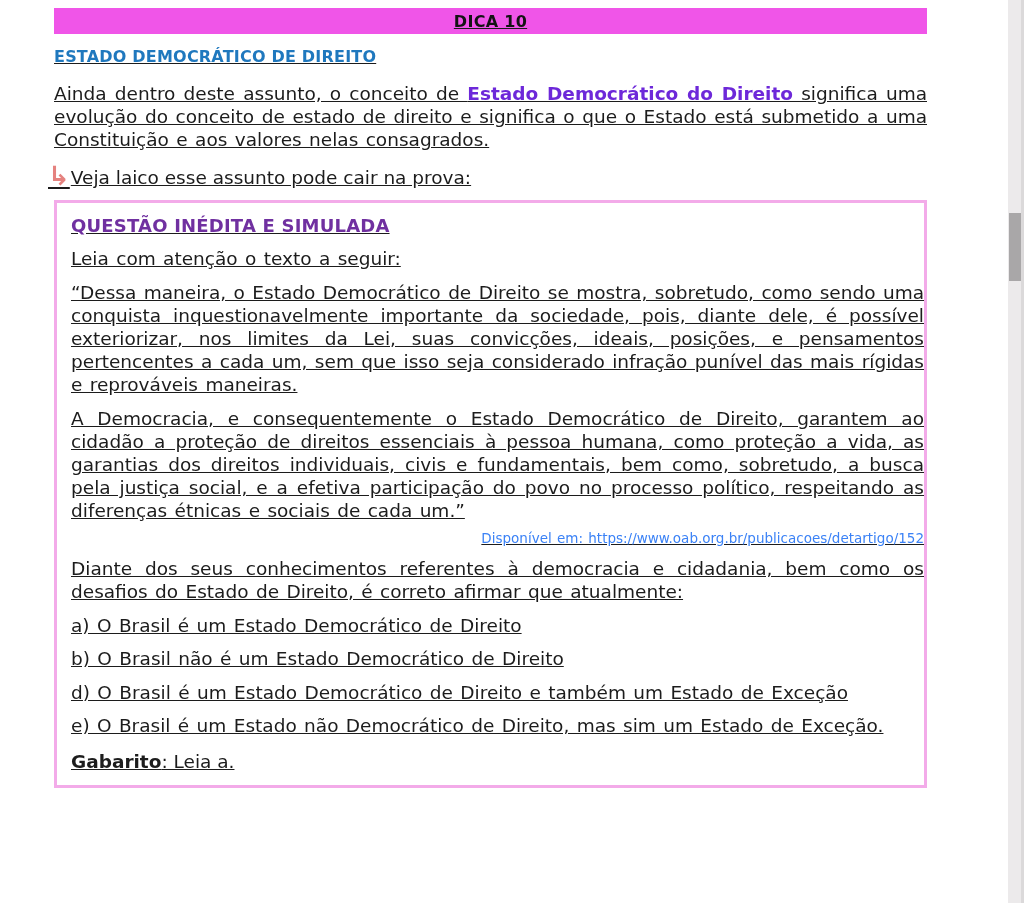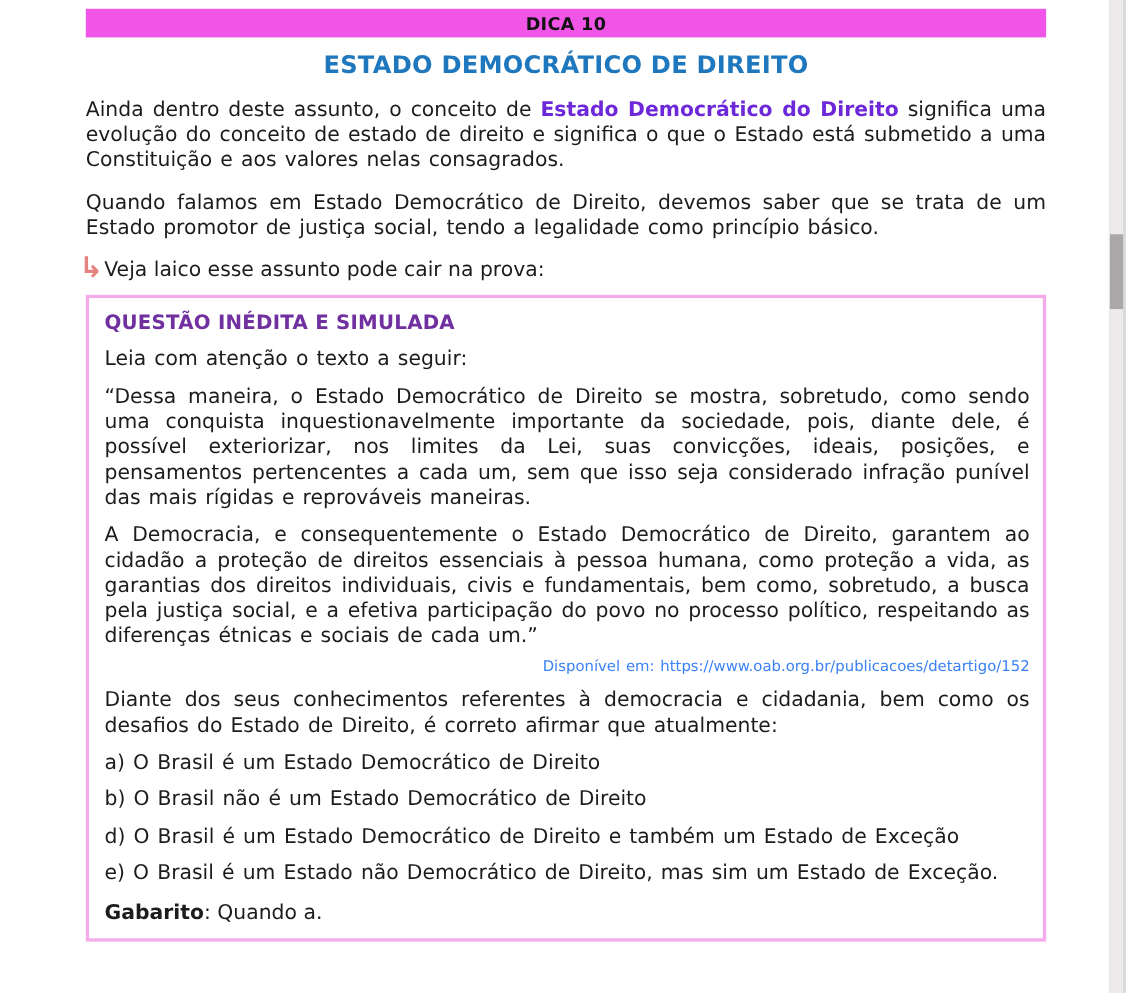--- a/index.html
+++ b/index.html
@@ -7,45 +7,45 @@
     width: 1024px;
     height: 903px;
     background: #ffffff;
     position: relative;
     overflow: hidden;
     font-family: "DejaVu Sans", sans-serif;
     color: #1c1c1c;
   }
   .content {
     position: absolute;
-    left: 78px;
+    left: 54px;
     top: 0;
     width: 873px;
+    text-decoration: underline;
   }
   .dica-bar {
     margin-top: 8px;
     height: 26px;
     background: #f055e8;
     display: flex;
     align-items: center;
     justify-content: center;
   }
   .dica-bar span {
     font-weight: bold;
     font-size: 16px;
     color: #131313;
     letter-spacing: 0.3px;
   }
   .doc-title {
     margin: 13px 0 0 0;
     color: #1f78be;
     font-weight: bold;
-    font-size: 22px;
+    font-size: 16px;
     letter-spacing: 0.2px;
-    text-align: center;
   }
   p.body {
     font-size: 18.5px;
     line-height: 23px;
     text-align: justify;
     word-spacing: 1.5px;
     margin: 16px 0 0 0;
   }
   .purple-bold {
     color: #6d28d9;
@@ -62,21 +62,21 @@
     color: #e5827f;
     font-size: 26px;
     line-height: 22px;
     margin-right: 1px;
     font-weight: bold;
   }
   .qbox {
     margin-top: 10px;
     border: 3px solid #f3abe9;
     background: #ffffff;
-    padding: 6px 12px 12px 14px;
+    padding: 6px 0 12px 14px;
   }
   .qbox-heading {
     margin: 6px 0 0 0;
     color: #7030a0;
     font-weight: bold;
     font-size: 18px;
     letter-spacing: 0.2px;
   }
   .qbox p.body { margin-top: 11px; }
   .source-line {
@@ -123,21 +123,20 @@
 <div class="content">
 
   <div class="dica-bar">
       <span>DICA 10</span>
     </div>
 
   <div class="doc-title">ESTADO DEMOCRÁTICO DE DIREITO</div>
 
   <p class="body"><span>Ainda dentro deste assunto, o conceito de </span><span class="purple-bold">Estado Democrático do Direito</span><span> significa uma evolução do conceito de estado de direito e significa o que o Estado está submetido a uma Constituição e aos valores nelas consagrados.</span></p>
 
-  <p class="body">Quando falamos em Estado Democrático de Direito, devemos saber que se trata de um Estado promotor de justiça social, tendo a legalidade como princípio básico.</p>
 
   <div class="callout">
       <span class="arrow-icon">↳</span>
       <span>Veja laico esse assunto pode cair na prova:</span>
     </div>
 
   <div class="qbox">
     <div class="qbox-heading">QUESTÃO INÉDITA E SIMULADA</div>
 
     <p class="body">Leia com atenção o texto a seguir:</p>
@@ -150,20 +149,20 @@
 
     <p class="body">Diante dos seus conhecimentos referentes à democracia e cidadania, bem como os desafios do Estado de Direito, é correto afirmar que atualmente:</p>
 
     <div>
       <p class="option">a) O Brasil é um Estado Democrático de Direito</p>
       <p class="option">b) O Brasil não é um Estado Democrático de Direito</p>
       <p class="option">d) O Brasil é um Estado Democrático de Direito e também um Estado de Exceção</p>
       <p class="option">e) O Brasil é um Estado não Democrático de Direito, mas sim um Estado de Exceção.</p>
     </div>
 
-    <p class="gabarito"><b>Gabarito</b><span>: Quando a.</span></p>
+    <p class="gabarito"><b>Gabarito</b><span>: Leia a.</span></p>
   </div>
 
 </div>
 
 <div class="scrollbar-track">
   <div class="scrollbar-thumb"></div>
 </div>
 
 </body></html>

